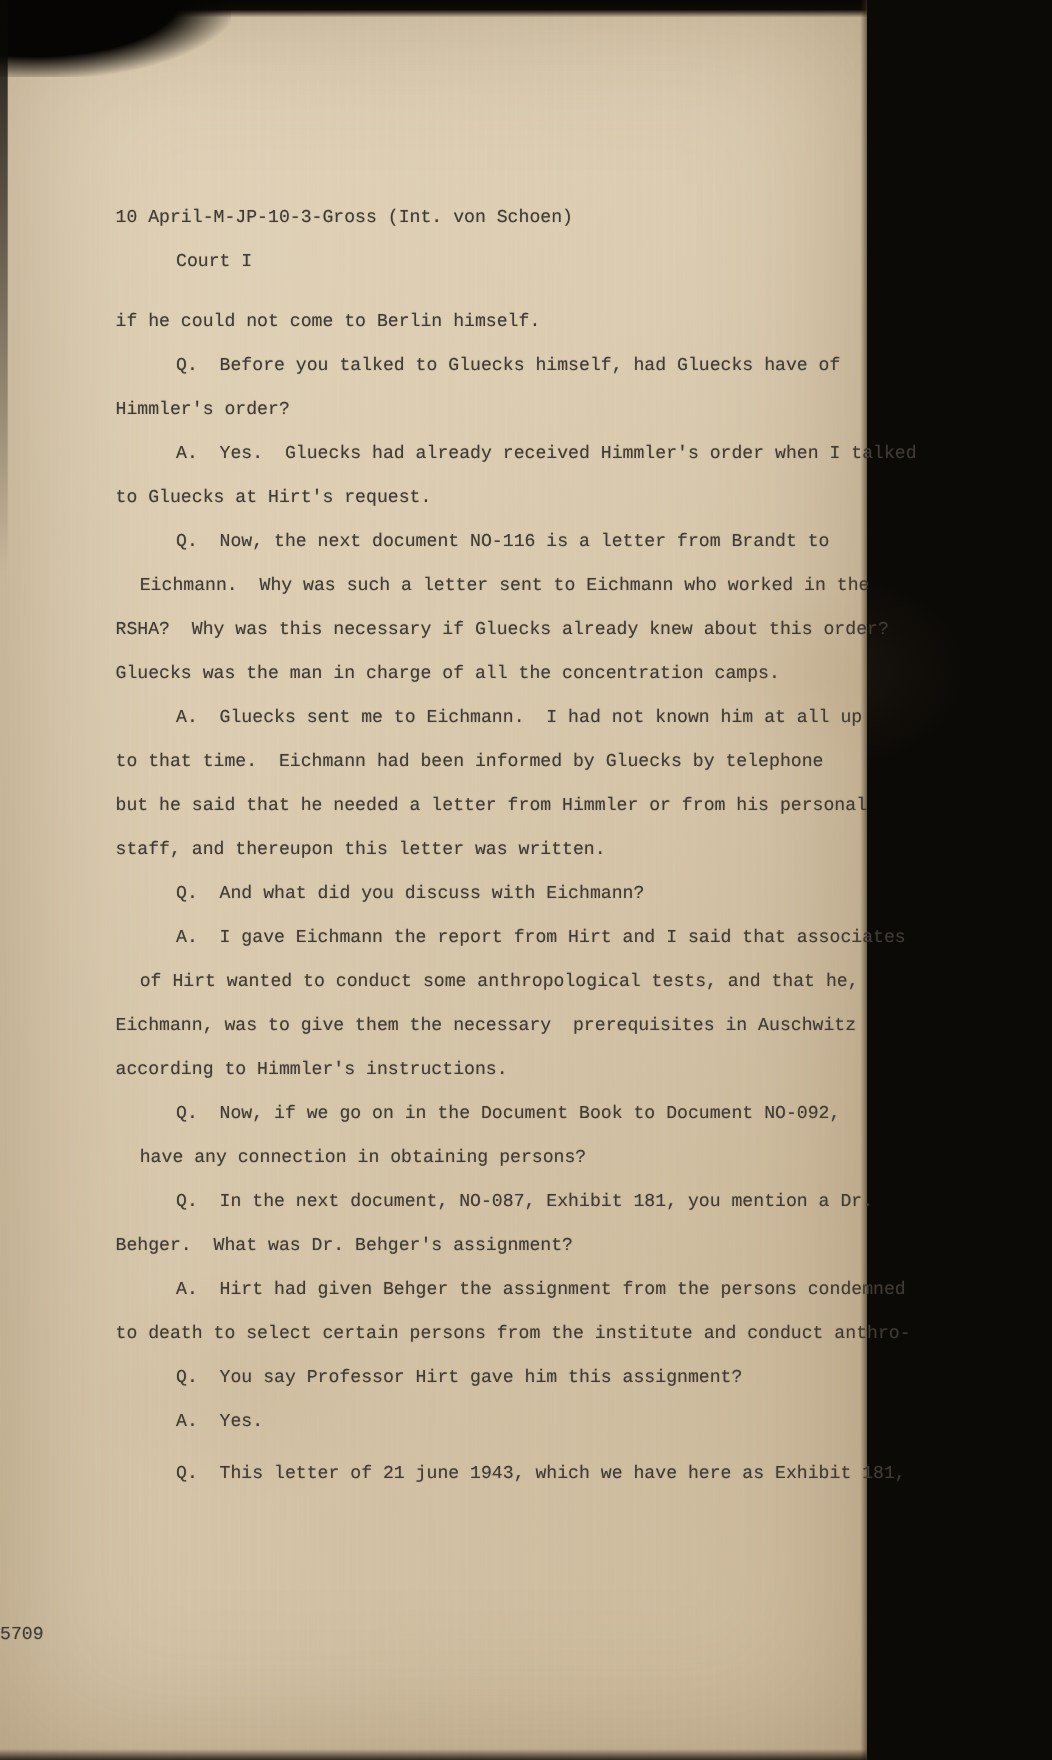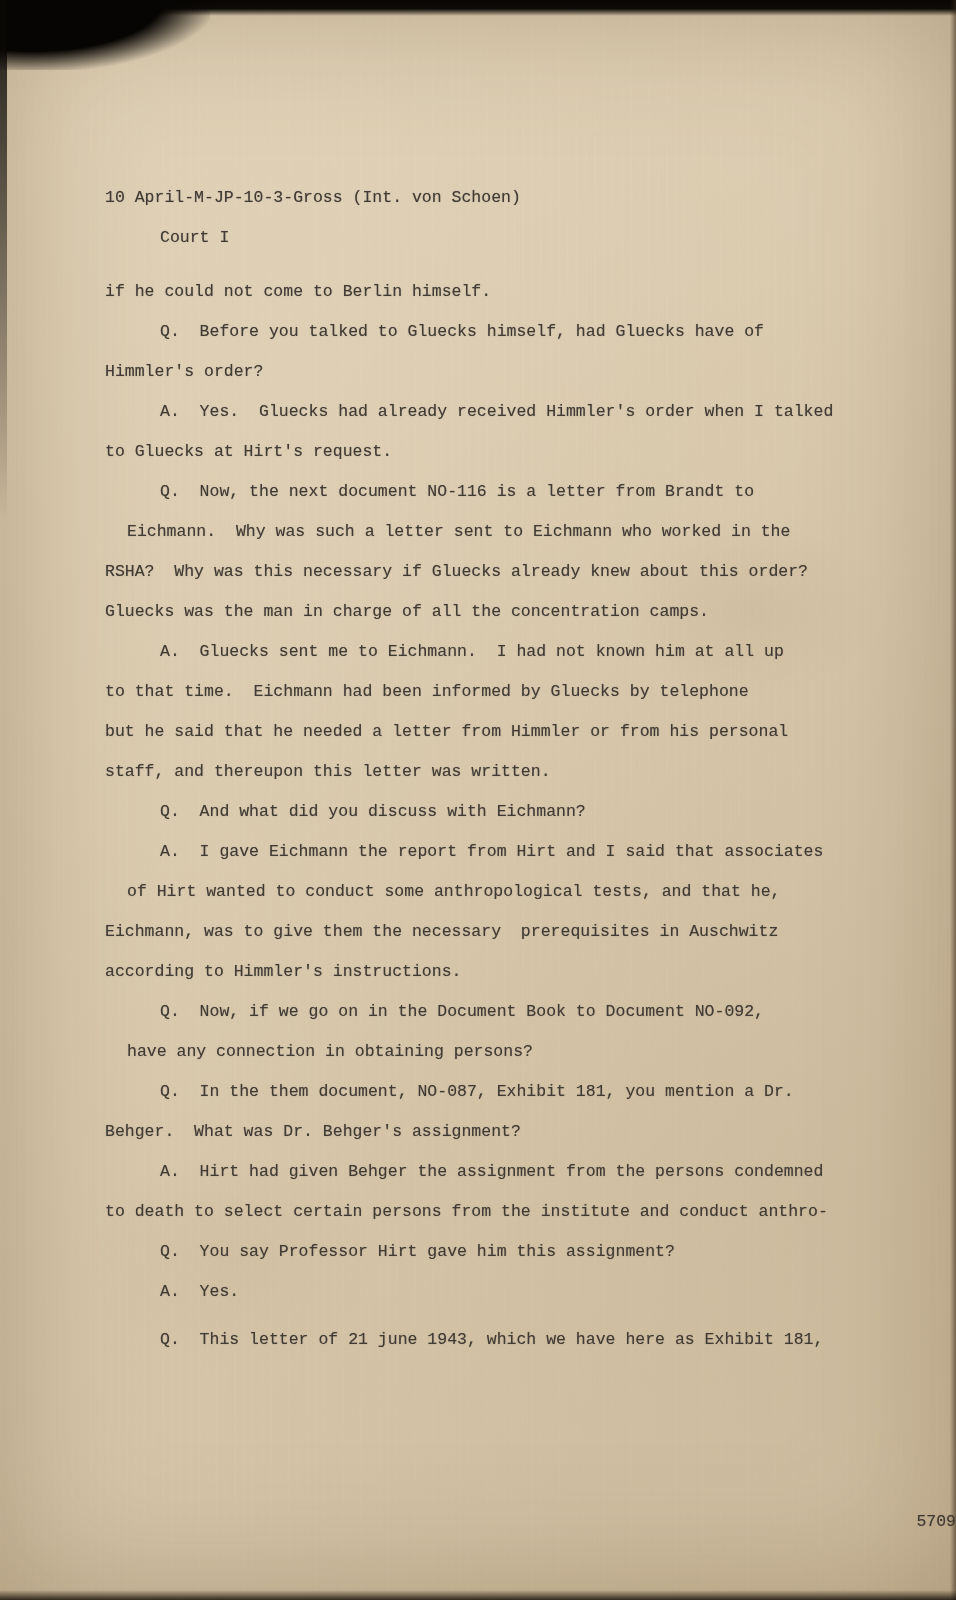--- a/index.html
+++ b/index.html
@@ -5,21 +5,21 @@
   html, body {
     margin: 0;
     padding: 0;
     width: 956px;
     height: 1600px;
     overflow: hidden;
     background: #0c0a07;
   }
   .scan {
     position: relative;
-    width: 956px;
+    width: 788px;
     height: 1600px;
     background:
       radial-gradient(ellipse at 30% 20%, rgba(255,248,230,0.10), rgba(0,0,0,0) 60%),
       radial-gradient(ellipse at 85% 75%, rgba(140,110,70,0.10), rgba(0,0,0,0) 55%),
       repeating-linear-gradient(90deg, rgba(255,255,255,0.025) 0 2px, rgba(0,0,0,0) 2px 9px),
       linear-gradient(160deg, #ddceb3 0%, #d8c8ac 45%, #d2c1a4 100%);
     box-shadow: inset 0 0 140px rgba(110,85,50,0.38);
     font-family: "Liberation Mono", "DejaVu Sans Mono", monospace;
   }
   
@@ -71,24 +71,24 @@
     height: 40px;
     line-height: 40px;
     white-space: pre;
   }
   .ind-0 { margin-left: 0; }
   .ind-1 { margin-left: 55px; }
   .ind-2 { margin-left: 22px; }
   #body-lines { margin-top: 14px; }
   .page-number {
     position: absolute;
-    top: 1512px;
+    top: 1476px;
     left: 0;
     width: 956px;
-    text-align: right;
+    text-align: left;
     color: #403b34;
     font-family: "Liberation Mono", "DejaVu Sans Mono", monospace;
     font-size: 16.5px;
     text-shadow: 0 0 1px rgba(62,56,48,0.45);
   }
 </style>
 </head>
 <body>
 
 <div class="scan">
@@ -117,21 +117,21 @@
         <div class="line ind-0">to that time.  Eichmann had been informed by Gluecks by telephone</div>
         <div class="line ind-0">but he said that he needed a letter from Himmler or from his personal</div>
         <div class="line ind-0">staff, and thereupon this letter was written.</div>
         <div class="line ind-1">Q.  And what did you discuss with Eichmann?</div>
         <div class="line ind-1">A.  I gave Eichmann the report from Hirt and I said that associates</div>
         <div class="line ind-2">of Hirt wanted to conduct some anthropological tests, and that he,</div>
         <div class="line ind-0">Eichmann, was to give them the necessary  prerequisites in Auschwitz</div>
         <div class="line ind-0">according to Himmler's instructions.</div>
         <div class="line ind-1">Q.  Now, if we go on in the Document Book to Document NO-092,</div>
         <div class="line ind-2">have any connection in obtaining persons?</div>
-        <div class="line ind-1">Q.  In the them document, NO-087, Exhibit 181, you mention a Dr.</div>
+        <div class="line ind-1">Q.  In the next document, NO-087, Exhibit 181, you mention a Dr.</div>
         <div class="line ind-0">Behger.  What was Dr. Behger's assignment?</div>
         <div class="line ind-1">A.  Hirt had given Behger the assignment from the persons condemned</div>
         <div class="line ind-0">to death to select certain persons from the institute and conduct anthro-</div>
         <div class="line ind-1">Q.  You say Professor Hirt gave him this assignment?</div>
         <div class="line ind-1">A.  Yes.</div>
         <div class="line ind-1" style="margin-top: 8px;">Q.  This letter of 21 june 1943, which we have here as Exhibit 181,</div>
       </div>
   </div>
 
   <div class="page-number">5709</div>

